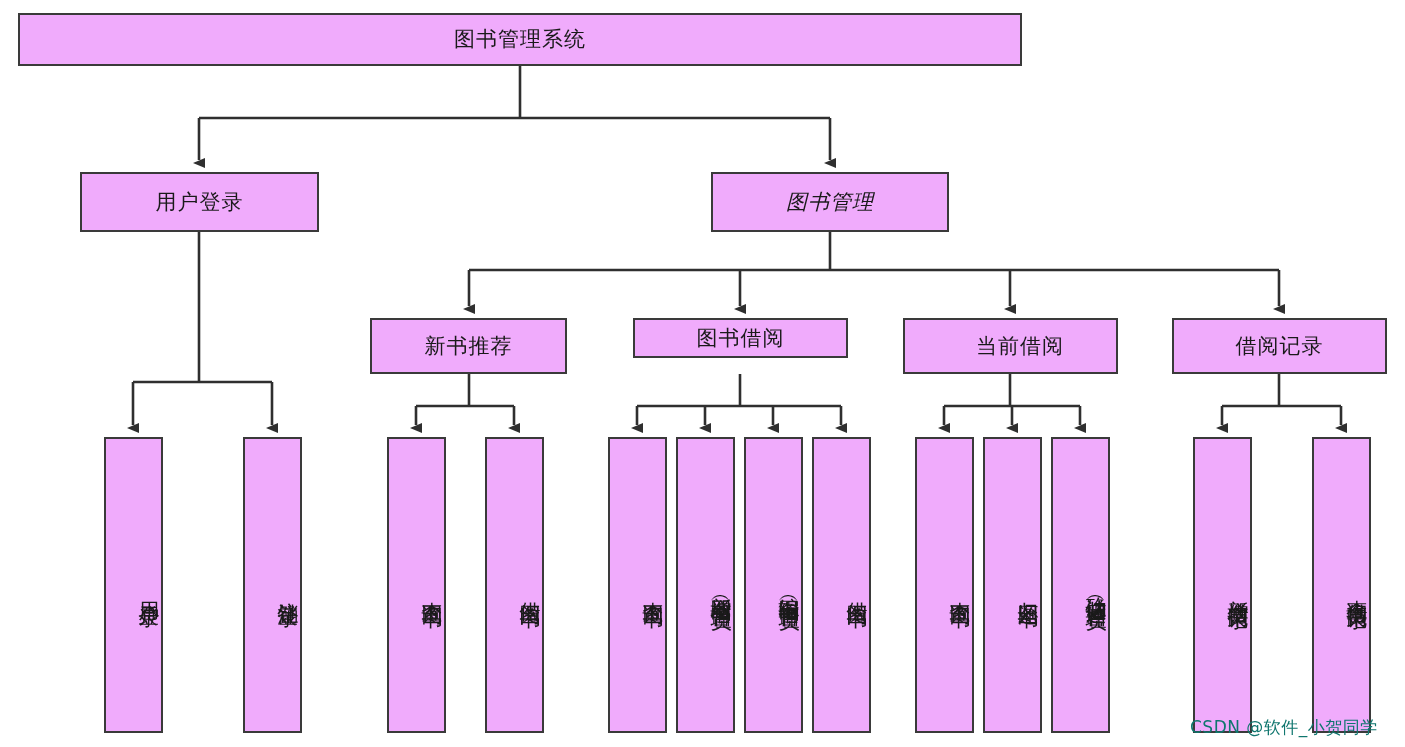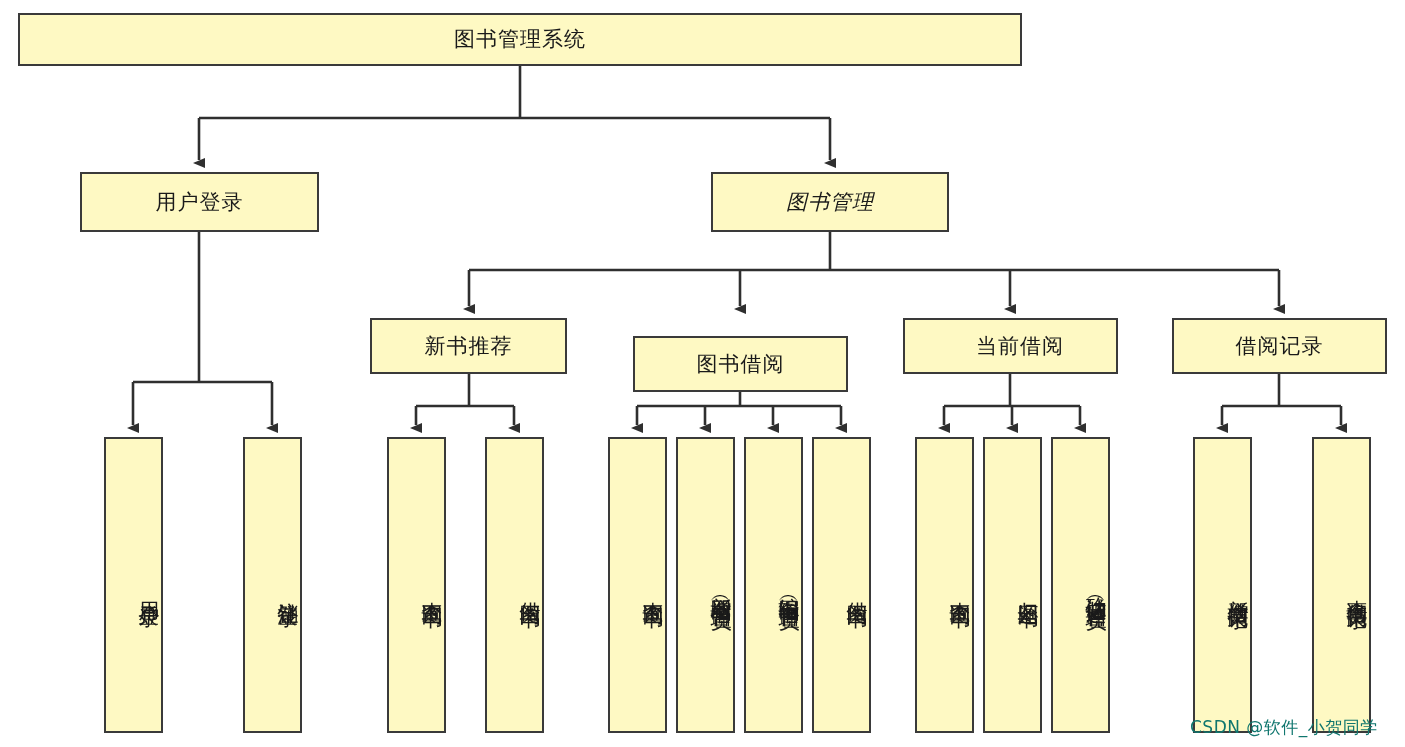--- a/index.html
+++ b/index.html
@@ -21,21 +21,21 @@
     position: absolute;
     left: 0;
     top: 0;
     width: 1405px;
     height: 747px;
     pointer-events: none;
   }
   .node {
     position: absolute;
     box-sizing: border-box;
-    background: #fef9c3;
+    background: #f0abfc;
     border: 2px solid #3a3a3a;
     display: flex;
     align-items: center;
     justify-content: center;
     color: #1a1a1a;
     line-height: 1.18;
     text-align: right;
   }
   .node.h {
     font-size: 21px;
@@ -119,21 +119,21 @@
       <path d="M1341,406 L1341,425" marker-end="url(#arrow)"></path>
     </g>
   </svg>
 
   <div class="node h" id="n-root" style="left: 18px; top: 13px; width: 1004px; height: 53px;">图书管理系统</div>
 
   <div class="node h" id="n-l2-0" style="left: 80px; top: 172px; width: 239px; height: 60px;">用户登录</div>
   <div class="node h" id="n-l2-1" style="left: 711px; top: 172px; width: 238px; height: 60px; font-style: italic;">图书管理</div>
 
   <div class="node h" id="n-l3-0" style="left: 362px; top: 318px; width: 197px; height: 56px; margin-left: 8px;">新书推荐</div>
-  <div class="node h" id="n-l3-1" style="left: 633px; top: 318px; width: 215px; height: 56px; margin-top: 18px;">图书借阅</div>
+  <div class="node h" id="n-l3-1" style="left: 633px; top: 318px; width: 215px; height: 40px;">图书借阅</div>
   <div class="node h" id="n-l3-2" style="left: 903px; top: 318px; width: 215px; height: 56px; padding-left: 19px;">当前借阅</div>
   <div class="node h" id="n-l3-3" style="left: 1172px; top: 318px; width: 215px; height: 56px;">借阅记录</div>
 
   <div class="node v" id="n-lf-0" style="left: 104px; top: 437px; width: 59px; height: 296px;">用户登录</div>
   <div class="node v" id="n-lf-1" style="left: 243px; top: 437px; width: 59px; height: 296px;">注销登录</div>
   <div class="node v" id="n-lf-2" style="left: 387px; top: 437px; width: 59px; height: 296px;">查询图书</div>
   <div class="node v" id="n-lf-3" style="left: 485px; top: 437px; width: 59px; height: 296px;">借阅图书</div>
   <div class="node v" id="n-lf-4" style="left: 608px; top: 437px; width: 59px; height: 296px;">查询图书</div>
   <div class="node v" id="n-lf-5" style="left: 676px; top: 437px; width: 59px; height: 296px;">新增图书（管理员）</div>
   <div class="node v" id="n-lf-6" style="left: 744px; top: 437px; width: 59px; height: 296px;">编辑图书（管理员）</div>

